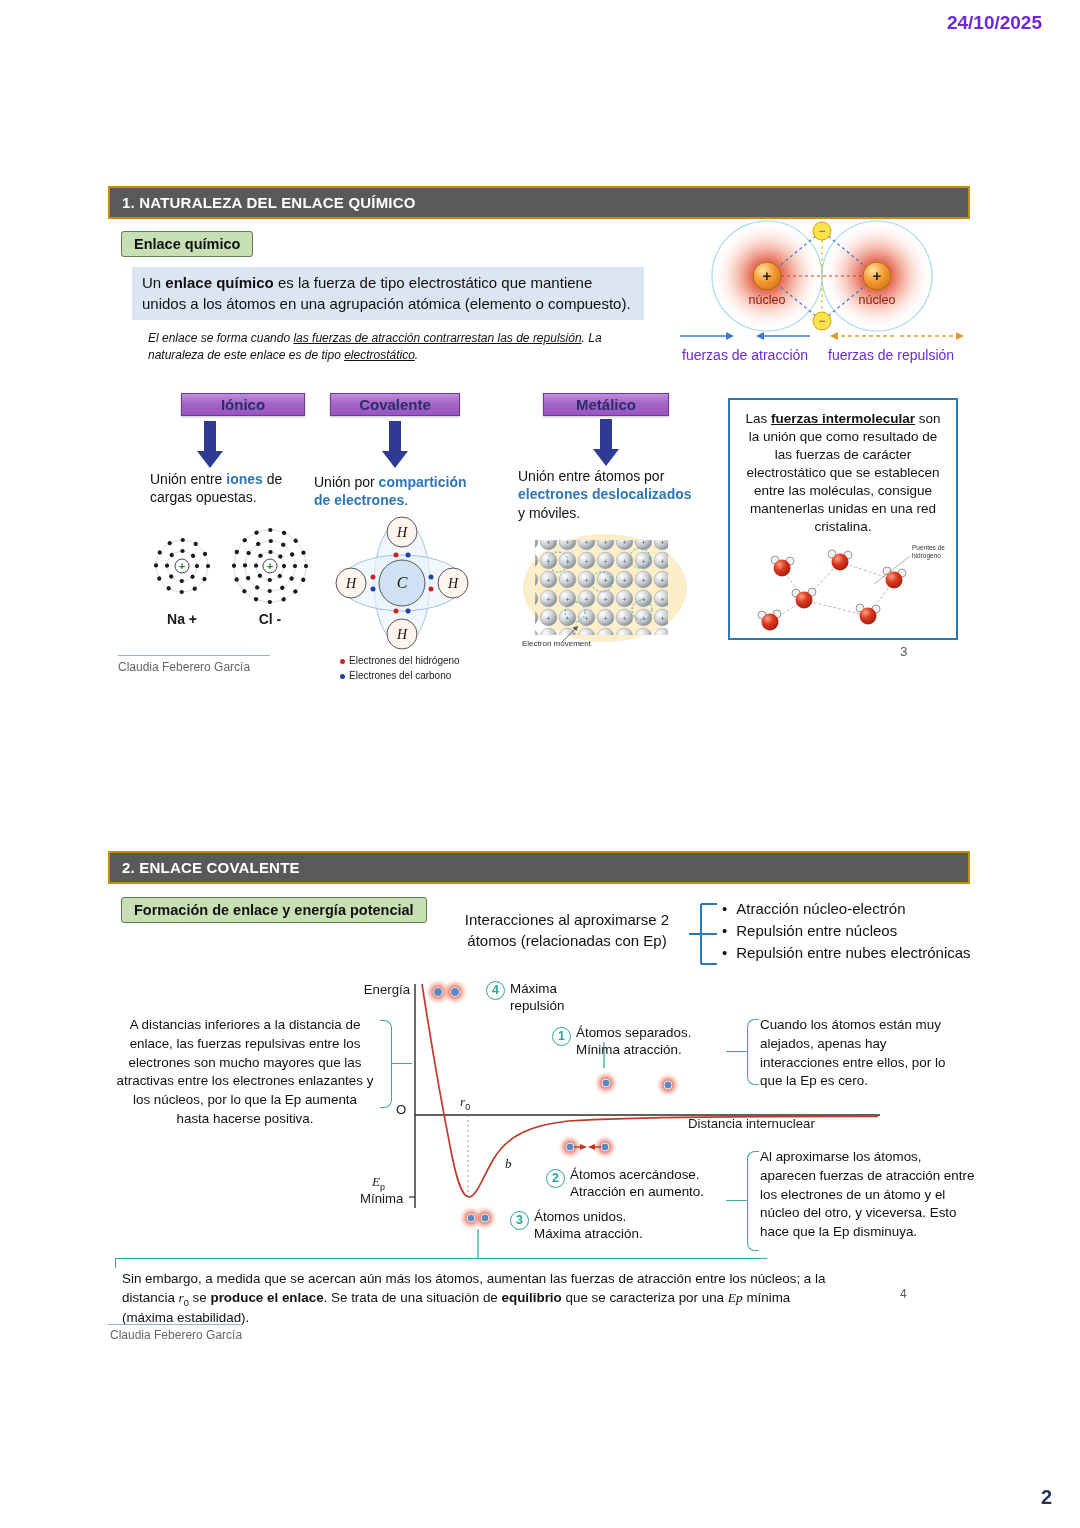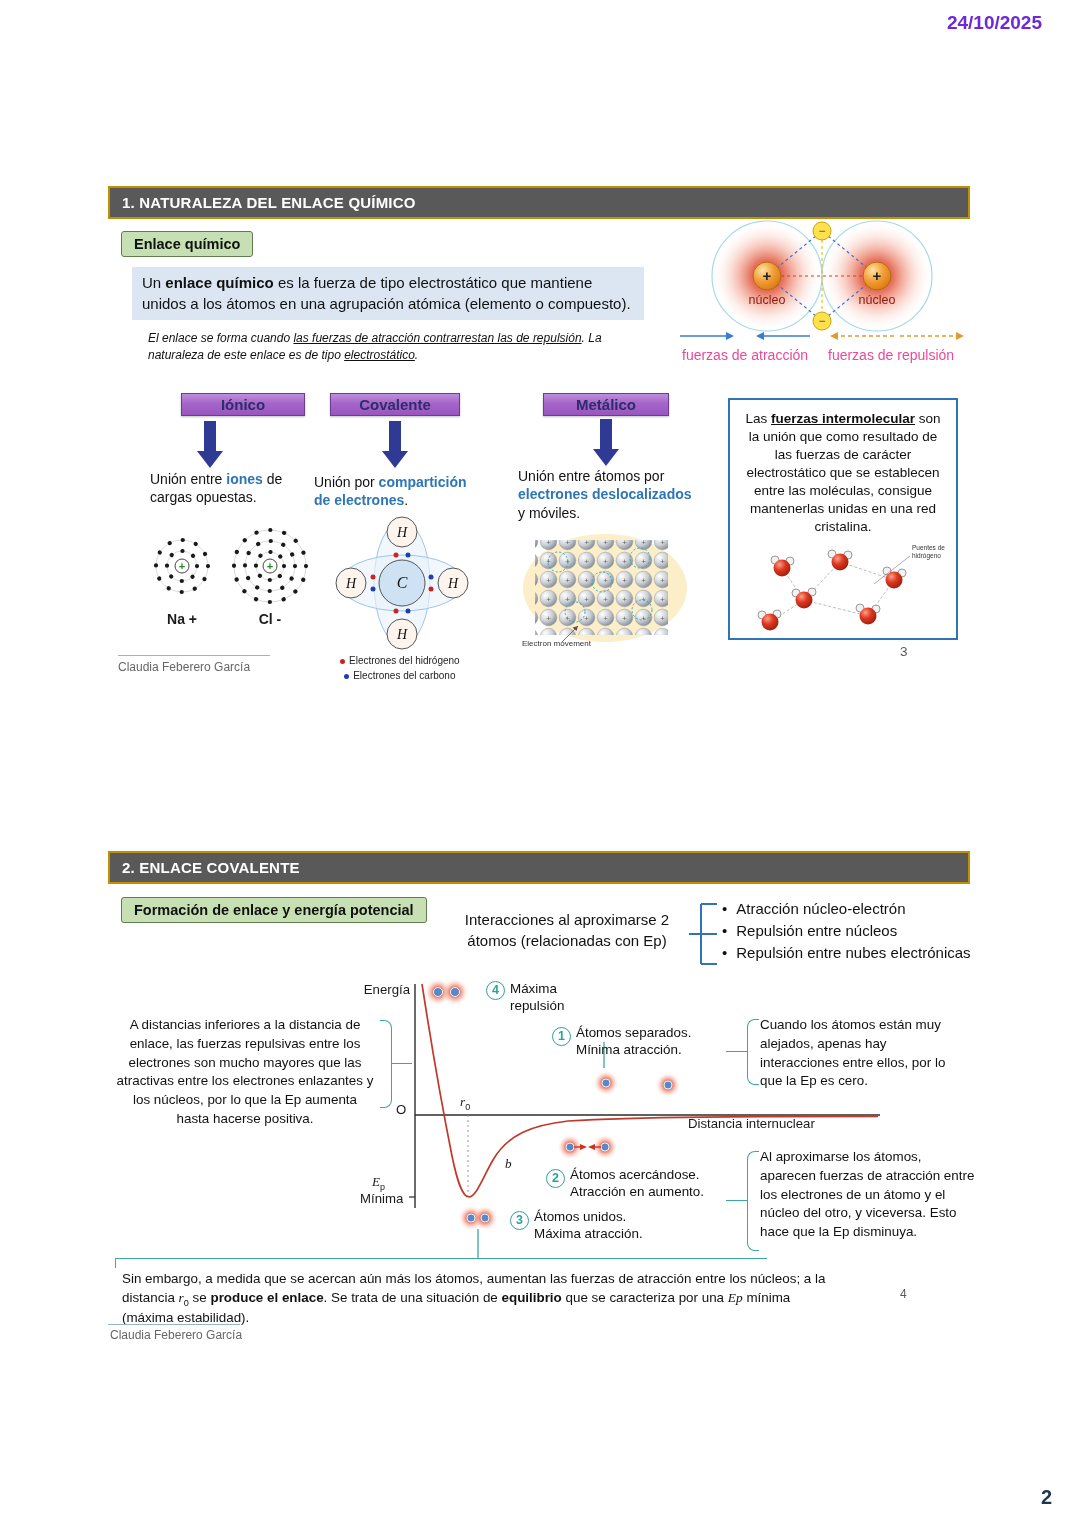--- a/index.html
+++ b/index.html
@@ -30,21 +30,21 @@
 
   .leg { position:absolute; font-size:10px; color:#222; line-height:1.5; }
   .dot { display:inline-block; width:5px; height:5px; border-radius:50%; margin-right:4px; vertical-align:middle; }
 
   .interbox { position:absolute; border:2px solid #2e75b6; background:#fff; padding:10px 11px 4px;
               text-align:center; font-size:13.5px; line-height:1.33; }
   .slidenum { position:absolute; font-size:13.5px; color:#595959; }
   .authline { position:absolute; border-top:1px solid #9ab4c2; }
   .author { position:absolute; font-size:12px; color:#666; }
 
-  .diaglabel { position:absolute; font-size:14px; color:#ec4899; }
+  .diaglabel { position:absolute; font-size:14px; color:#6d28d9; }
 
   .intro { position:absolute; font-size:15px; line-height:1.4; text-align:center; }
   .bullets { position:absolute; font-size:15px; line-height:1.48; }
   .bullet-row::before { content:"•"; margin-right:9px; }
 
   .glabel { position:absolute; font-size:13.2px; color:#1a1a1a; }
   .mathit { font-family:"Liberation Serif", serif; font-style:italic; }
   sub { font-size:68%; }
 
   .numc { position:absolute; width:19px; height:19px; border-radius:50%; border:1.7px solid #2aa39c;
@@ -188,21 +188,21 @@
           <circle cx="41" cy="73" r="2.5" fill="#1f3fa8"></circle>
         <circle cx="99" cy="61" r="2.5" fill="#1f3fa8"></circle>
           <circle cx="99" cy="73" r="2.5" fill="#cc2222"></circle>
       </g>
       <text x="70" y="72" text-anchor="middle" font-size="16" font-style="italic" font-family="Liberation Serif, serif" fill="#111">C</text>
       <text x="70" y="21" text-anchor="middle" font-size="14" font-style="italic" font-family="Liberation Serif, serif" fill="#111">H</text>
       <text x="19" y="72" text-anchor="middle" font-size="14" font-style="italic" font-family="Liberation Serif, serif" fill="#111">H</text>
       <text x="121" y="72" text-anchor="middle" font-size="14" font-style="italic" font-family="Liberation Serif, serif" fill="#111">H</text>
       <text x="70" y="123" text-anchor="middle" font-size="14" font-style="italic" font-family="Liberation Serif, serif" fill="#111">H</text>
     </svg>
-    <div class="leg" style="left:340px; top:653px;text-align:center;">
+    <div class="leg" style="left:340px; top:653px;">
       <div><span class="dot" style="background:#cc2222;"></span><span>Electrones del hidrógeno</span></div>
       <div><span class="dot" style="background:#1f3fa8;"></span><span>Electrones del carbono</span></div>
     </div>
 
     <svg style="left:520px; top:532px;" width="170" height="122">
       <defs>
         <radialGradient id="sphg" cx="32%" cy="30%" r="75%">
           <stop offset="0%" stop-color="#ffffff"></stop>
           <stop offset="55%" stop-color="#ccd1d6"></stop>
           <stop offset="100%" stop-color="#868d96"></stop>

